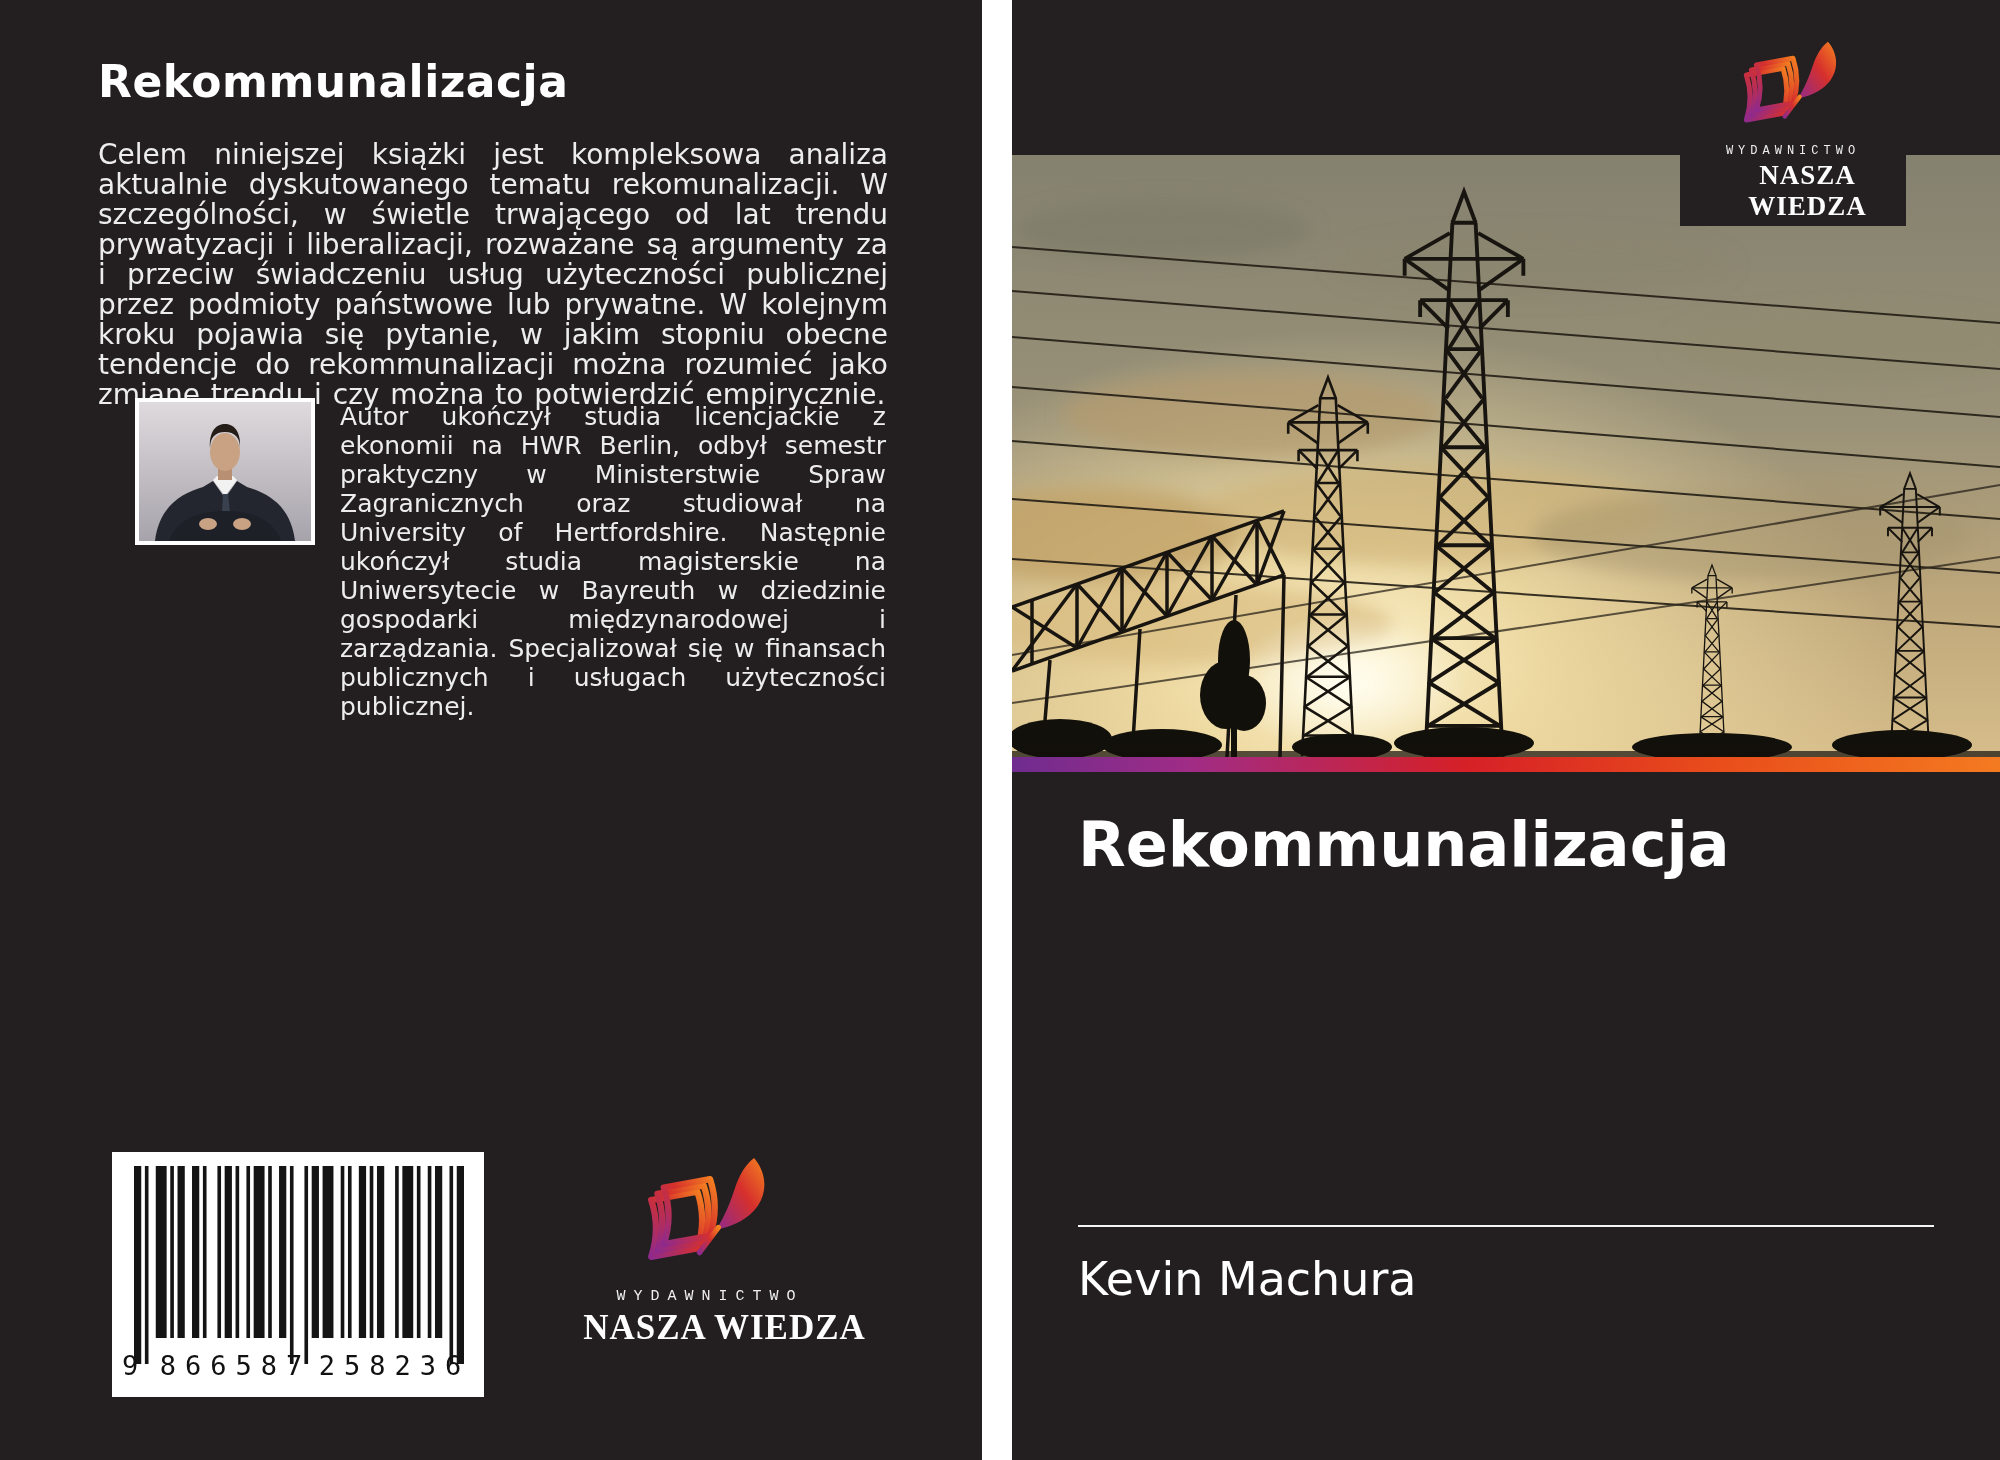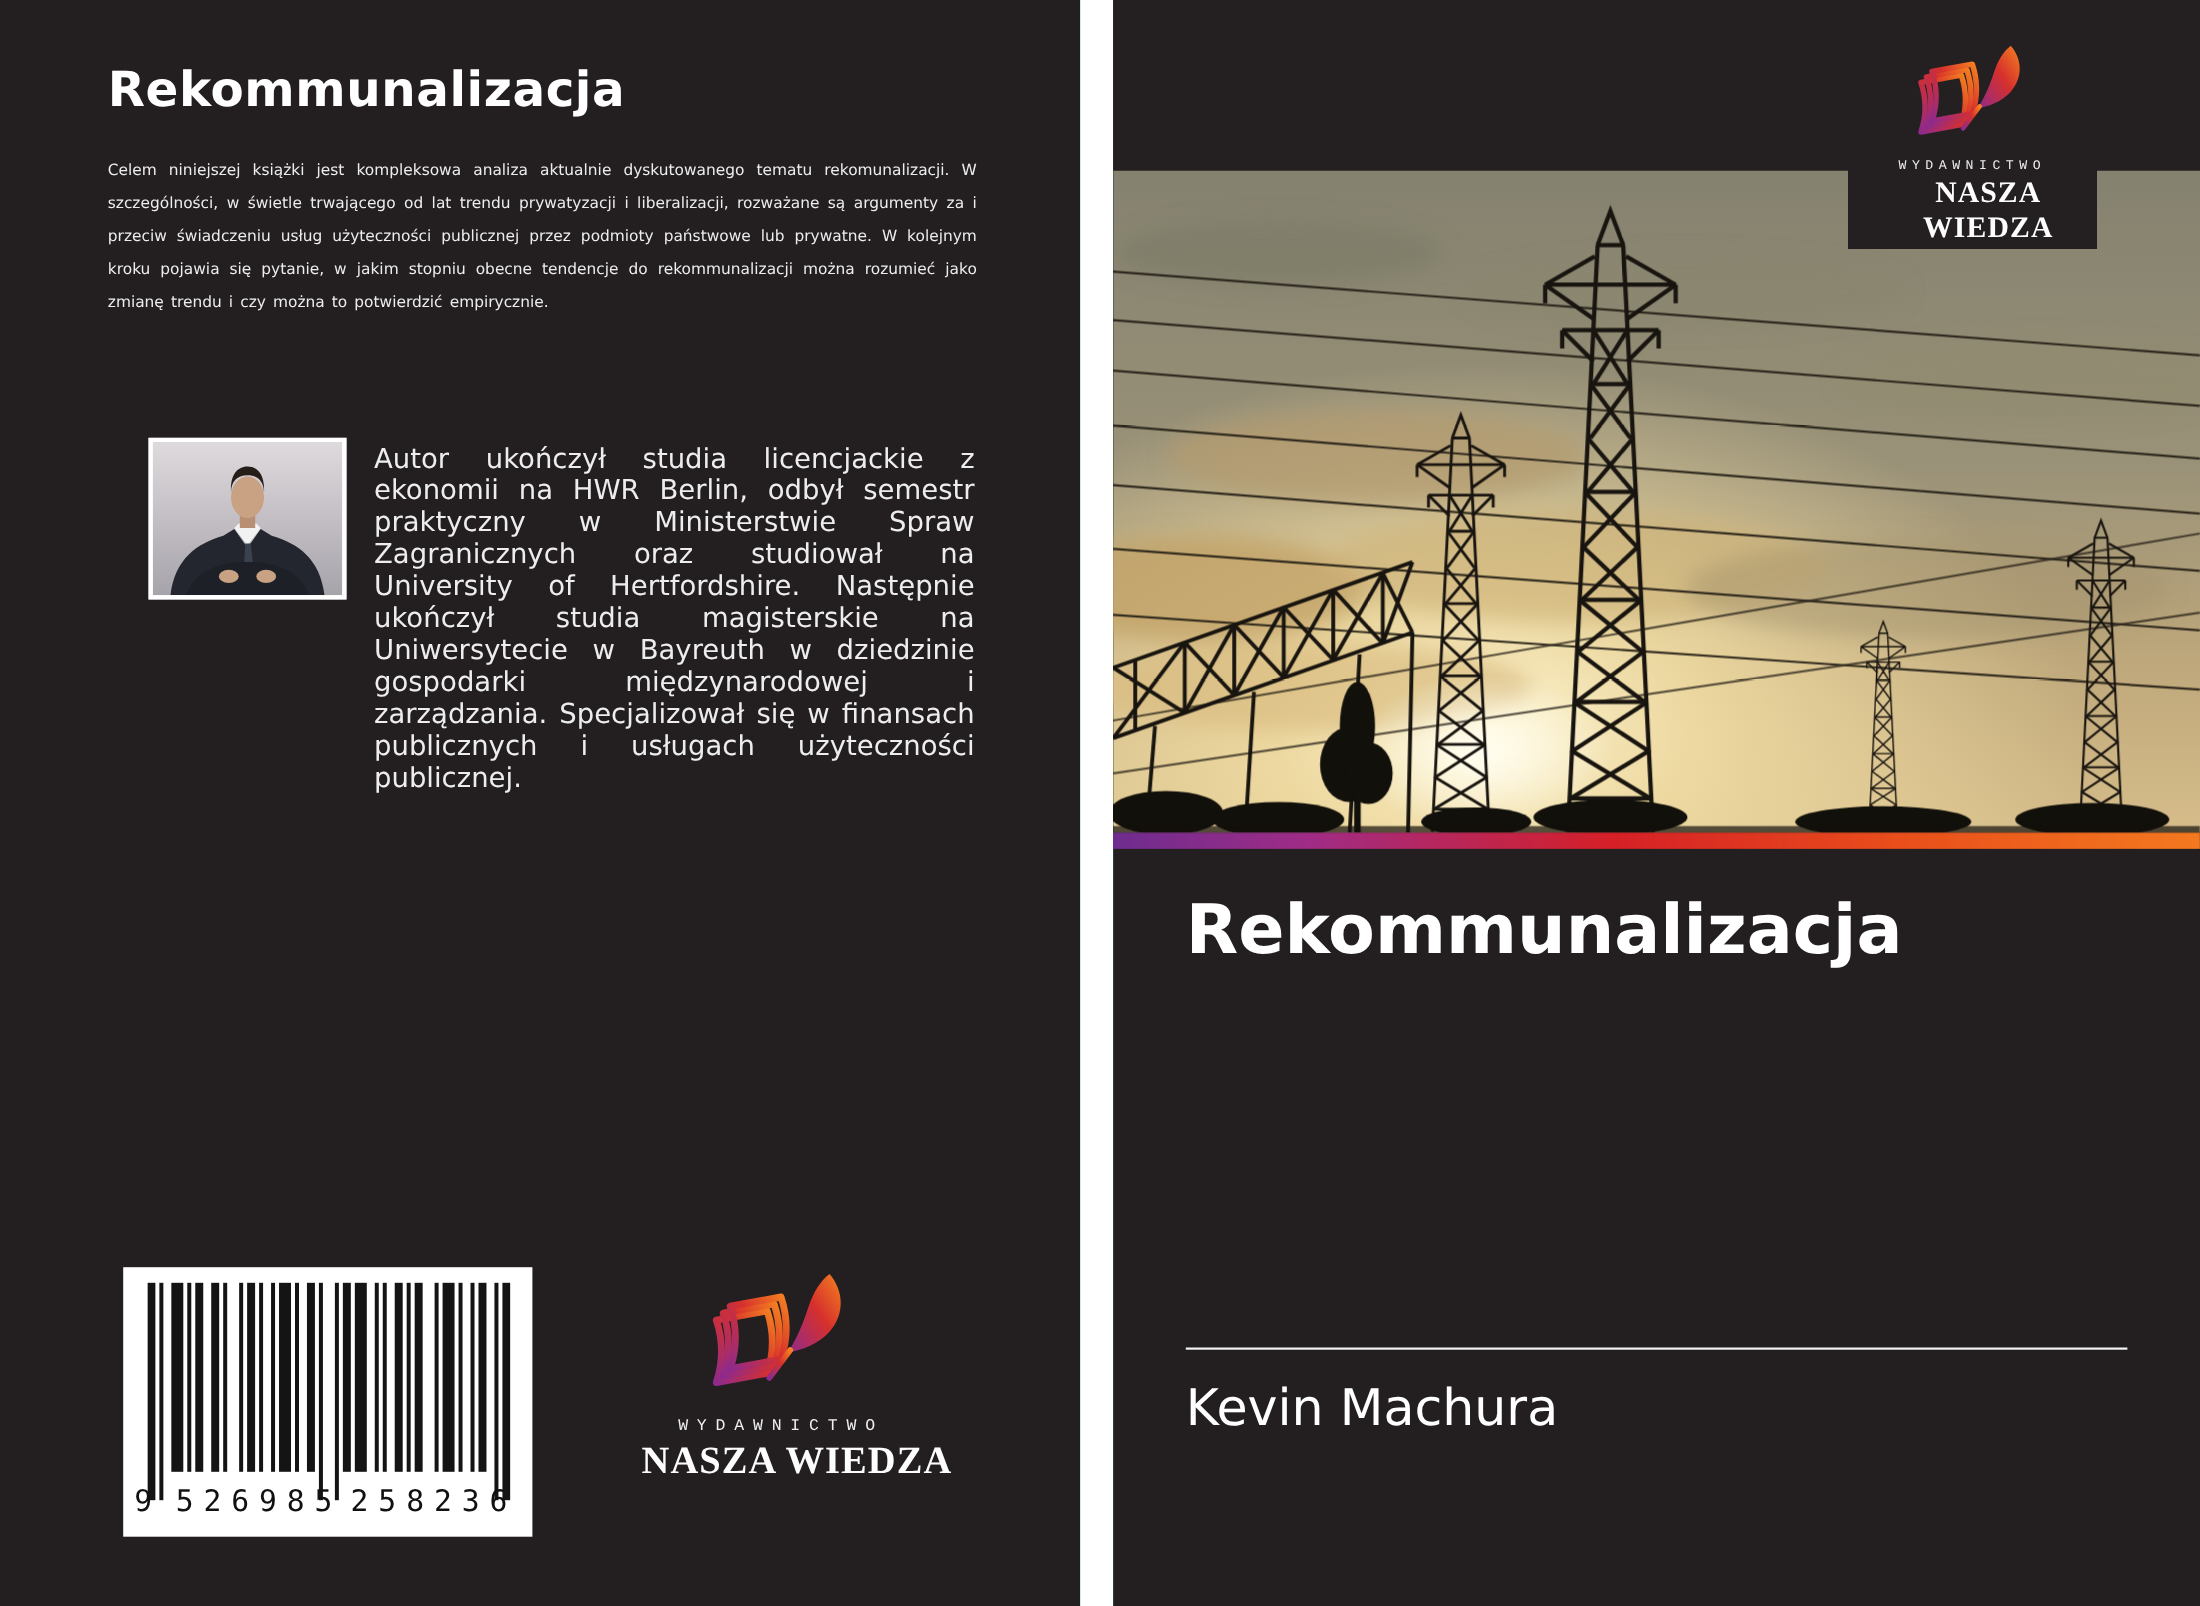--- a/index.html
+++ b/index.html
@@ -2,21 +2,21 @@
 <html><head>
 <meta charset="utf-8">
 <style>
   html,body{margin:0;padding:0;background:#000;}
   .spread{position:relative;width:2000px;height:1460px;overflow:hidden;
           font-family:"DejaVu Sans",sans-serif;background:#22c55e;}
 
   
   .back-cover{position:absolute;left:0;top:0;width:982px;height:1460px;background:#231f20;color:#f0f0f0;}
   .back-title{position:absolute;left:98px;top:56px;font-size:44px;font-weight:bold;color:#ffffff;letter-spacing:.5px;}
-  .back-desc{position:absolute;left:98px;top:140px;width:790px;font-size:14px;line-height:30px;
+  .back-desc{position:absolute;left:98px;top:140px;width:790px;font-size:28px;line-height:30px;
              text-align:justify;color:#ededed;word-spacing:2px;}
   .author-photo{position:absolute;left:135px;top:398px;width:172px;height:139px;background:#cfccd2;
                 border:4px solid #ffffff;}
   .author-photo svg{display:block;width:100%;height:100%;}
   .author-bio{position:absolute;left:340px;top:402px;width:546px;font-size:25px;line-height:29px;
               text-align:justify;color:#ededed;word-spacing:1px;}
 
   .barcode-box{position:absolute;left:112px;top:1152px;width:372px;height:245px;background:#ffffff;}
   .barcode-bars{position:absolute;left:22px;top:14px;}
   .barcode-digits{position:absolute;left:10px;right:10px;top:198px;display:flex;align-items:baseline;
@@ -131,21 +131,21 @@
           <rect x="261.10" y="0" width="3.63" height="172" fill="#141414"></rect>
           <rect x="268.35" y="0" width="10.88" height="172" fill="#141414"></rect>
           <rect x="282.86" y="0" width="3.63" height="172" fill="#141414"></rect>
           <rect x="293.74" y="0" width="3.63" height="172" fill="#141414"></rect>
           <rect x="300.99" y="0" width="7.25" height="172" fill="#141414"></rect>
           <rect x="315.49" y="0" width="3.63" height="198" fill="#141414"></rect>
           <rect x="322.75" y="0" width="7.25" height="198" fill="#141414"></rect>
         </svg>
       <div class="barcode-digits">
         <span class="bprefix">9</span>
-        <span class="bgroup">526985</span>
+        <span class="bgroup">866587</span>
         <span class="bgroup">258236</span>
       </div>
     </div>
 
     <div class="pub-logo-back">
       <svg class="pub-icon">
           <use href="#publogo"></use>
         </svg>
       <div class="pub-name1">WYDAWNICTWO</div>
       <div class="pub-name2">NASZA WIEDZA</div>

